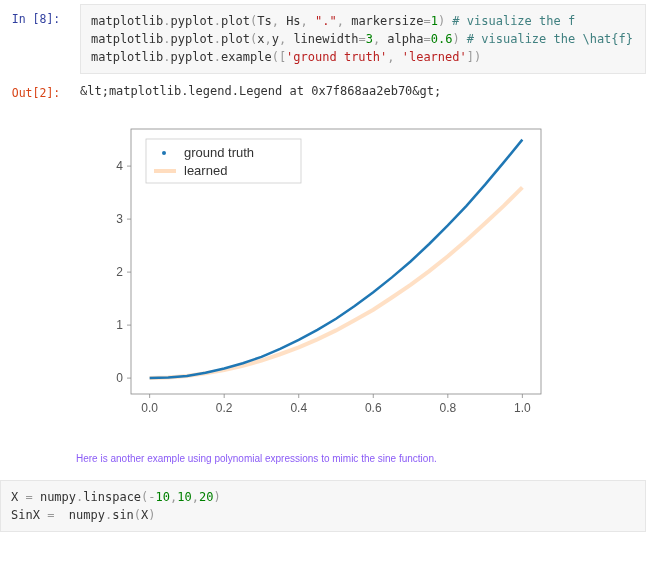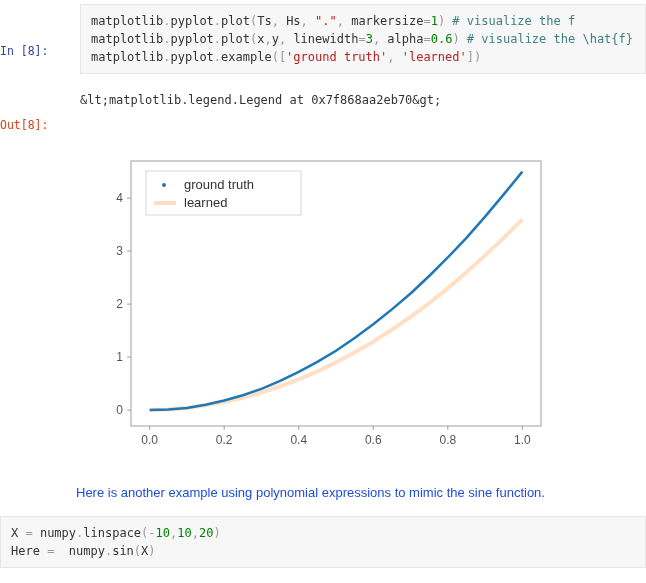--- a/index.html
+++ b/index.html
@@ -11,51 +11,49 @@
     color: #000;
   }
   .cell {
     display: flex;
     align-items: flex-start;
     margin: 4px 0;
   }
   .prompt {
     width: 72px;
     flex: 0 0 72px;
-    text-align: left;
+    text-align: center;
     font-family: "Menlo","Consolas","DejaVu Sans Mono",monospace;
     font-size: 11.5px;
     color: #303F9F;
     padding: 8px 8px 0 0;
-    margin-top: 32px;
   }
   .prompt.out { color: #D84315; }
   .code-area {
     flex: 1;
     background: #f7f7f7;
     border: 1px solid #e6e6e6;
     padding: 7px 10px;
     font-family: "Menlo","Consolas","DejaVu Sans Mono",monospace;
     font-size: 12px;
     line-height: 1.5;
     color: #333;
     white-space: pre;
   }
   .output-area {
     flex: 1;
     font-family: "Menlo","Consolas","DejaVu Sans Mono",monospace;
     font-size: 12px;
     color: #333;
     padding: 6px 0 0 0;
-    margin-top: 9px;
   }
   .narrative {
     padding: 12px 0 12px 76px;
-    font-size: 13px;
-    color: #1d4ed8;
+    font-size: 10px;
+    color: #8b5cf6;
   }
   .chart-holder {
     padding: 10px 0 4px 76px;
   }
   
   .tok-id { color: #333; }
   .tok-punct { color: #999; }
   .tok-str { color: #BA2121; }
   .tok-num { color: #008000; }
   .tok-com { color: #408080; }
@@ -65,21 +63,21 @@
 <body>
 
 <div class="cell">
   <div class="prompt">In [8]:</div>
   <div class="code-area"><span class="tok-id">matplotlib</span><span class="tok-punct">.</span><span class="tok-id">pyplot</span><span class="tok-punct">.</span><span class="tok-id">plot</span><span class="tok-punct">(</span><span class="tok-id">Ts</span><span class="tok-punct">, </span><span class="tok-id">Hs</span><span class="tok-punct">, </span><span class="tok-str">"."</span><span class="tok-punct">, </span><span class="tok-id">markersize</span><span class="tok-punct">=</span><span class="tok-num">1</span><span class="tok-punct">)</span><span class="tok-com"> # visualize the f</span>
 <span class="tok-id">matplotlib</span><span class="tok-punct">.</span><span class="tok-id">pyplot</span><span class="tok-punct">.</span><span class="tok-id">plot</span><span class="tok-punct">(</span><span class="tok-id">x</span><span class="tok-punct">,</span><span class="tok-id">y</span><span class="tok-punct">, </span><span class="tok-id">linewidth</span><span class="tok-punct">=</span><span class="tok-num">3</span><span class="tok-punct">, </span><span class="tok-id">alpha</span><span class="tok-punct">=</span><span class="tok-num">0.6</span><span class="tok-punct">)</span><span class="tok-com"> # visualize the \hat{f}</span>
 <span class="tok-id">matplotlib</span><span class="tok-punct">.</span><span class="tok-id">pyplot</span><span class="tok-punct">.</span><span class="tok-id">example</span><span class="tok-punct">([</span><span class="tok-str">'ground truth'</span><span class="tok-punct">, </span><span class="tok-str">'learned'</span><span class="tok-punct">])</span></div>
 </div>
 
 <div class="cell">
-  <div class="prompt out">Out[8]:</div>
+  <div class="prompt out">Out[2]:</div>
   <div class="output-area">&amp;lt;matplotlib.legend.Legend at 0x7f868aa2eb70&amp;gt;</div>
 </div>
 
 <div class="chart-holder">
   <svg id="chart-svg" class="chart-svg" width="480" height="320">
       <rect x="55" y="15" width="410" height="265" fill="none" stroke="#888" stroke-width="0.8"></rect>
       <line x1="73.63636363636364" y1="280" x2="73.63636363636364" y2="284" stroke="#888" stroke-width="0.8"></line>
       <text x="73.63636363636364" y="298" text-anchor="middle" font-size="12" fill="#555">0.0</text>
       <line x1="148.1818181818182" y1="280" x2="148.1818181818182" y2="284" stroke="#888" stroke-width="0.8"></line>
       <text x="148.1818181818182" y="298" text-anchor="middle" font-size="12" fill="#555">0.2</text>
@@ -108,14 +106,14 @@
       <text x="108" y="43" font-size="13" fill="#333">ground truth</text>
       <line x1="78" y1="57" x2="100" y2="57" stroke="#ffddbf" stroke-width="4"></line>
       <text x="108" y="61" font-size="13" fill="#333">learned</text>
     </svg>
 </div>
 
 <div class="narrative">Here is another example using polynomial expressions to mimic the sine function.</div>
 
 <div class="cell">
   <div class="code-area"><span class="tok-id">X </span><span class="tok-punct">=</span><span class="tok-id"> numpy</span><span class="tok-punct">.</span><span class="tok-id">linspace</span><span class="tok-punct">(</span><span class="tok-punct">-</span><span class="tok-num">10</span><span class="tok-punct">,</span><span class="tok-num">10</span><span class="tok-punct">,</span><span class="tok-num">20</span><span class="tok-punct">)</span>
-<span class="tok-id">Here </span><span class="tok-punct">=</span><span class="tok-id">  numpy</span><span class="tok-punct">.</span><span class="tok-id">sin</span><span class="tok-punct">(</span><span class="tok-id">X</span><span class="tok-punct">)</span></div>
+<span class="tok-id">SinX </span><span class="tok-punct">=</span><span class="tok-id">  numpy</span><span class="tok-punct">.</span><span class="tok-id">sin</span><span class="tok-punct">(</span><span class="tok-id">X</span><span class="tok-punct">)</span></div>
 </div>
 
 </body></html>

